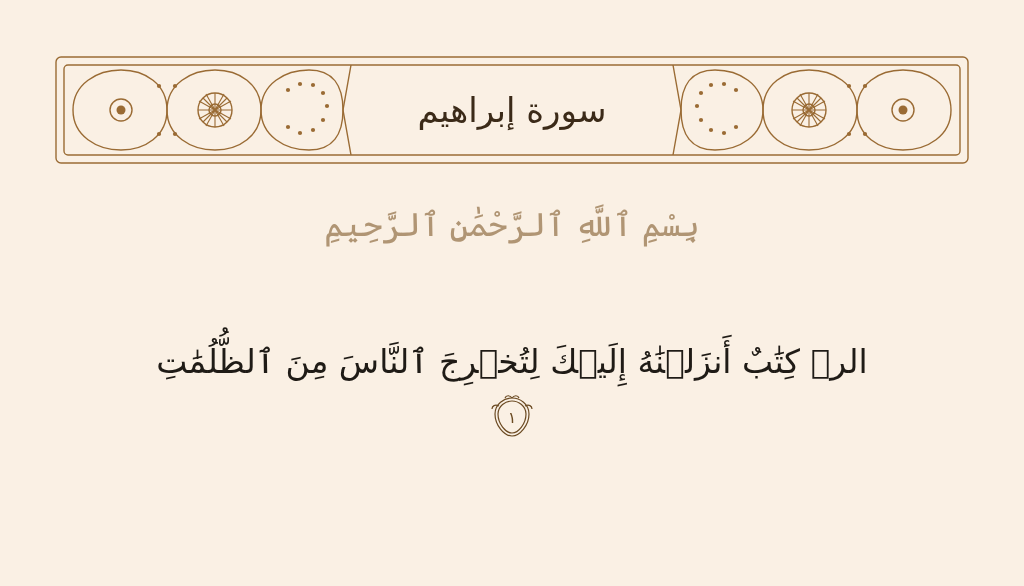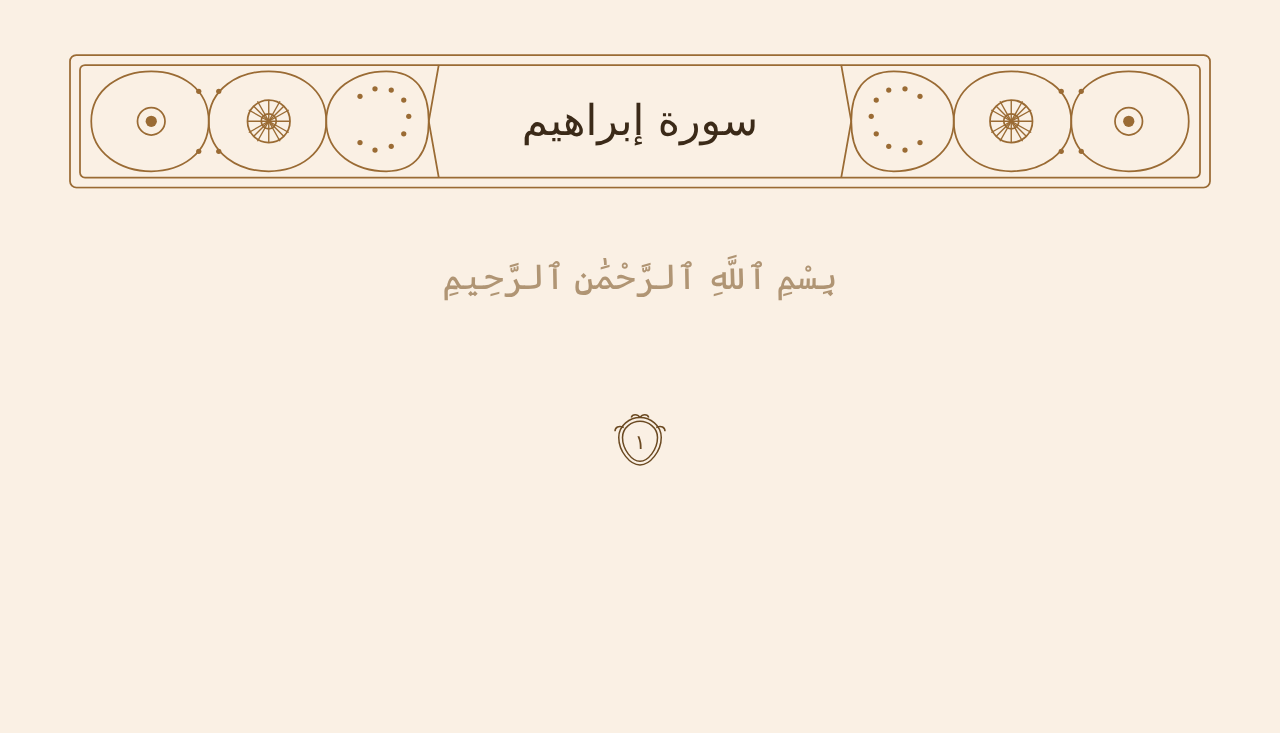--- a/index.html
+++ b/index.html
@@ -12,21 +12,21 @@
     background: #faf0e4;
     font-family: "DejaVu Sans", sans-serif;
     overflow: hidden;
     position: relative;
   }
 
   
   .banner-wrap {
     position: absolute;
     left: 55px;
-    top: 43px;
+    top: 56px;
     width: 936px;
     height: 108px;
   }
   .banner-svg {
     display: block;
     width: 914px;
     height: 108px;
   }
   .surah-title {
     position: absolute;
@@ -45,24 +45,24 @@
     white-space: nowrap;
   }
 
   
   .basmala {
     position: absolute;
     left: 0;
     top: 205px;
     width: 1024px;
     text-align: center;
-    font-size: 28px;
+    font-size: 33px;
     color: #b09574;
     direction: rtl;
-    font-family: Liberation Serif, serif;
+    font-family: Liberation Sans, sans-serif;
     white-space: nowrap;
   }
 
   
   .ayah-block {
     position: absolute;
     left: 40px;
     top: 330px;
     width: 944px;
     direction: rtl;
@@ -190,20 +190,21 @@
         <circle cx="794" cy="78" r="2.1"></circle>
       </g>
     </g>
   </svg>
   <div class="surah-title">سورة إبراهيم</div>
 </div>
 
 <div class="basmala">بِسْمِ ٱللَّهِ ٱلرَّحْمَٰنِ ٱلرَّحِيمِ</div>
 
 <div class="ayah-block">
+  <div class="ayah-line line1">الرۡ كِتَٰبٌ أَنزَلۡنَٰهُ إِلَيۡكَ لِتُخۡرِجَ ٱلنَّاسَ مِنَ ٱلظُّلُمَٰتِ</div>
   <div class="ayah-line line2">
     <span class="ayah-marker">
       <svg width="46" height="46" viewBox="0 0 46 46">
         <g fill="none" stroke="#6b4a22" stroke-width="1.2">
           <path d="M23 4 C 31 4, 40 10, 40 20 C 40 31, 31 42, 23 42 C 15 42, 6 31, 6 20 C 6 10, 15 4, 23 4 Z"></path>
           <path d="M23 7 C 29.5 7, 37 12, 37 20 C 37 29.5, 29.5 39, 23 39 C 16.5 39, 9 29.5, 9 20 C 9 12, 16.5 7, 23 7 Z"></path>
           <path d="M23 4 C 21 1, 17 1, 16 4"></path>
           <path d="M23 4 C 25 1, 29 1, 30 4"></path>
           <path d="M10 12 C 6 10, 3 12, 3 15"></path>
           <path d="M36 12 C 40 10, 43 12, 43 15"></path>

